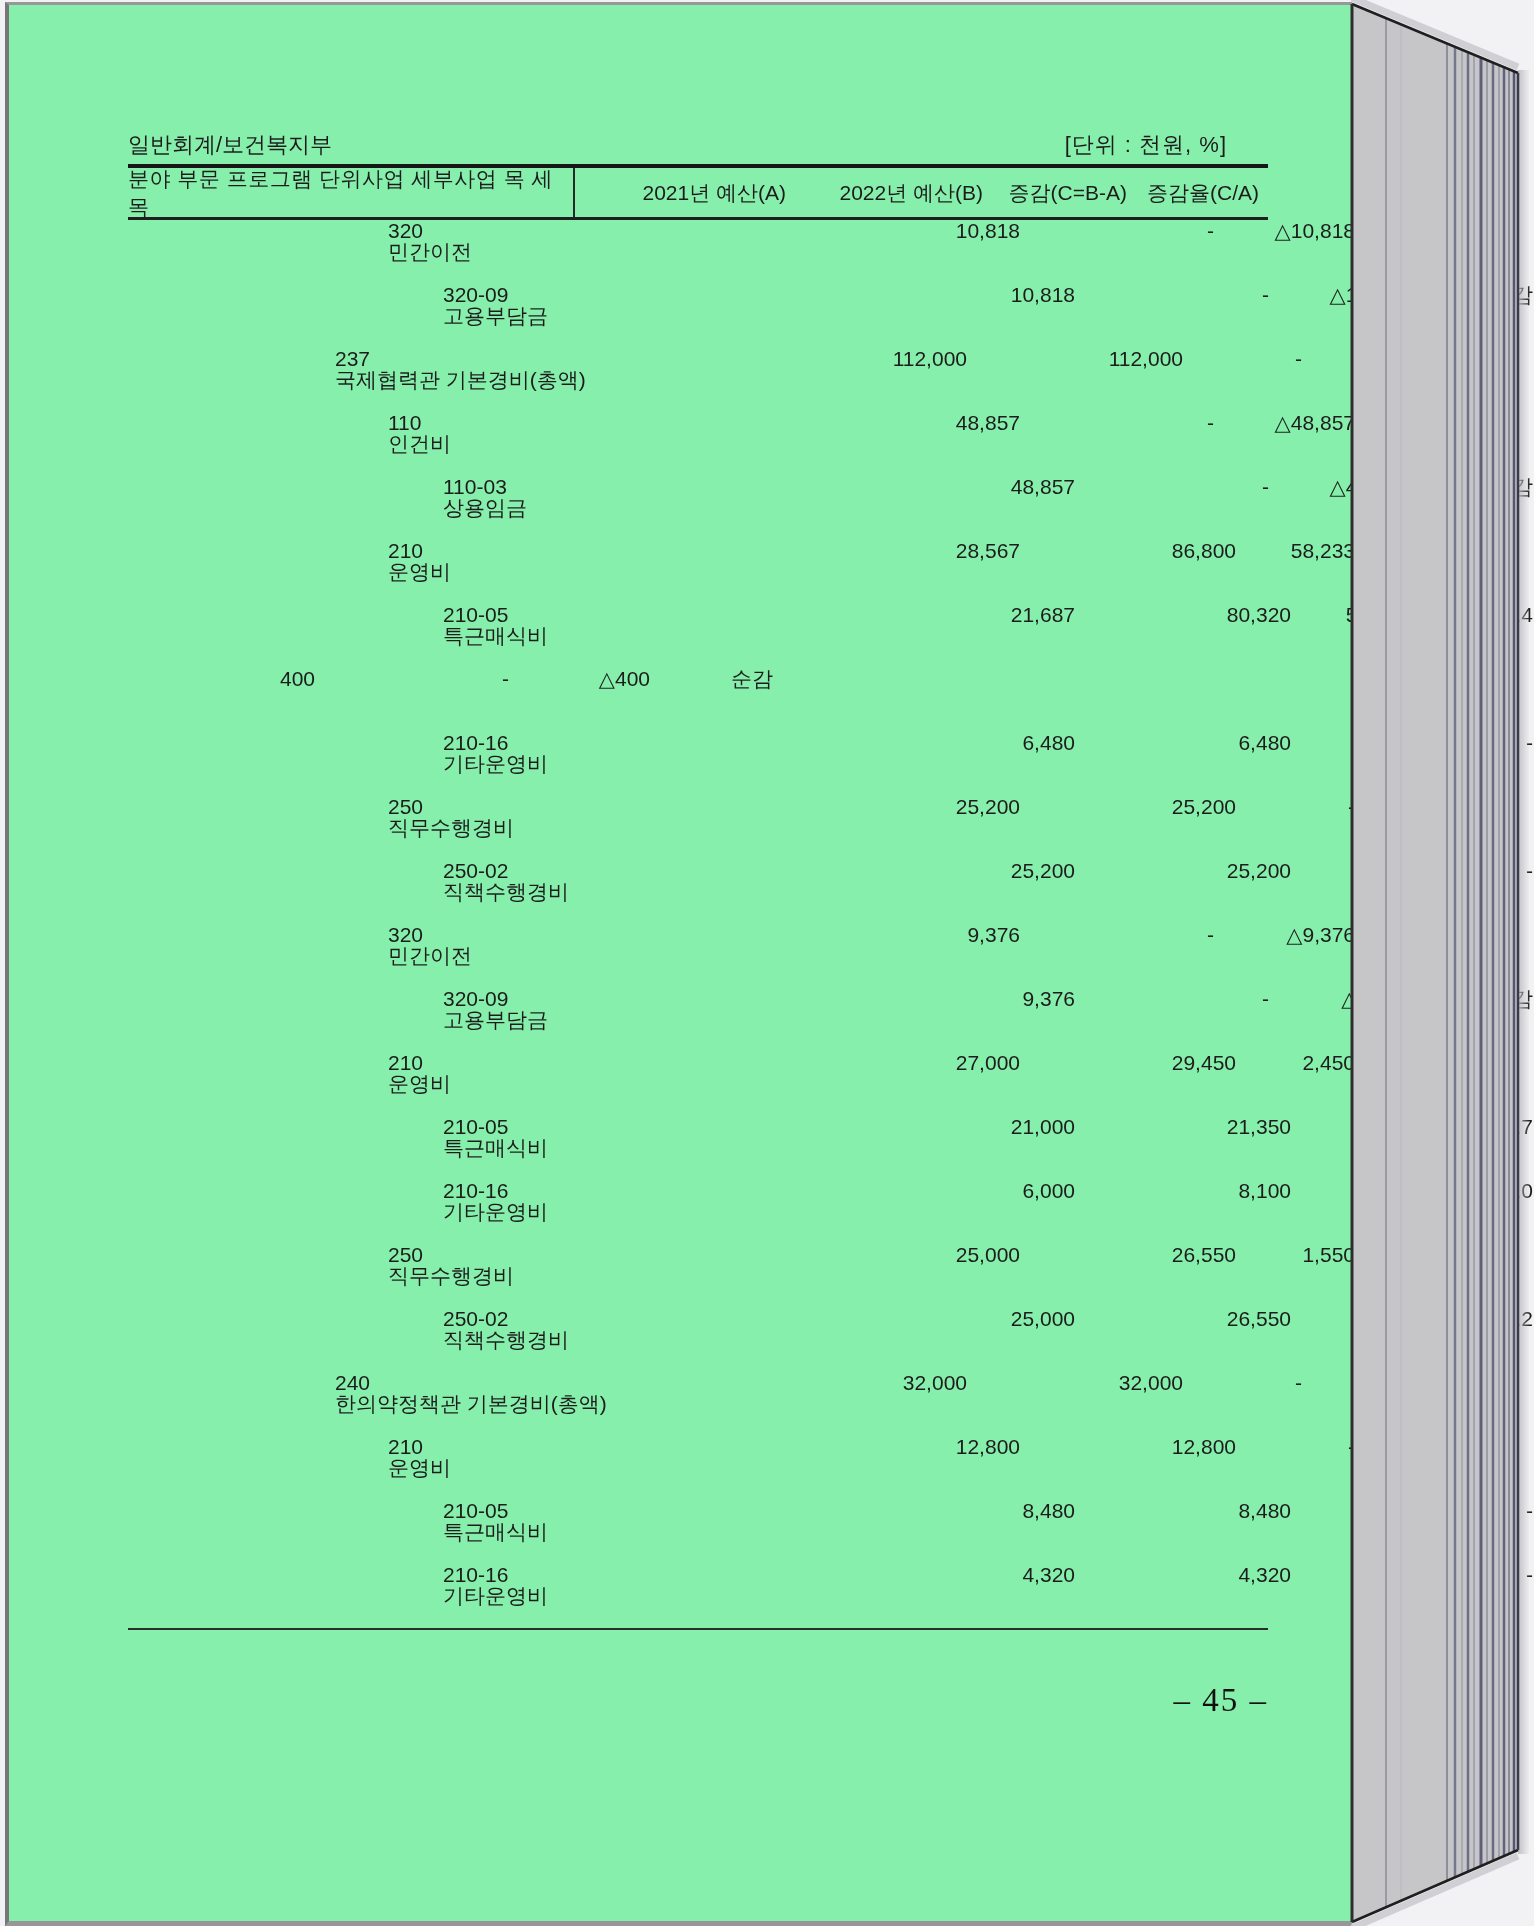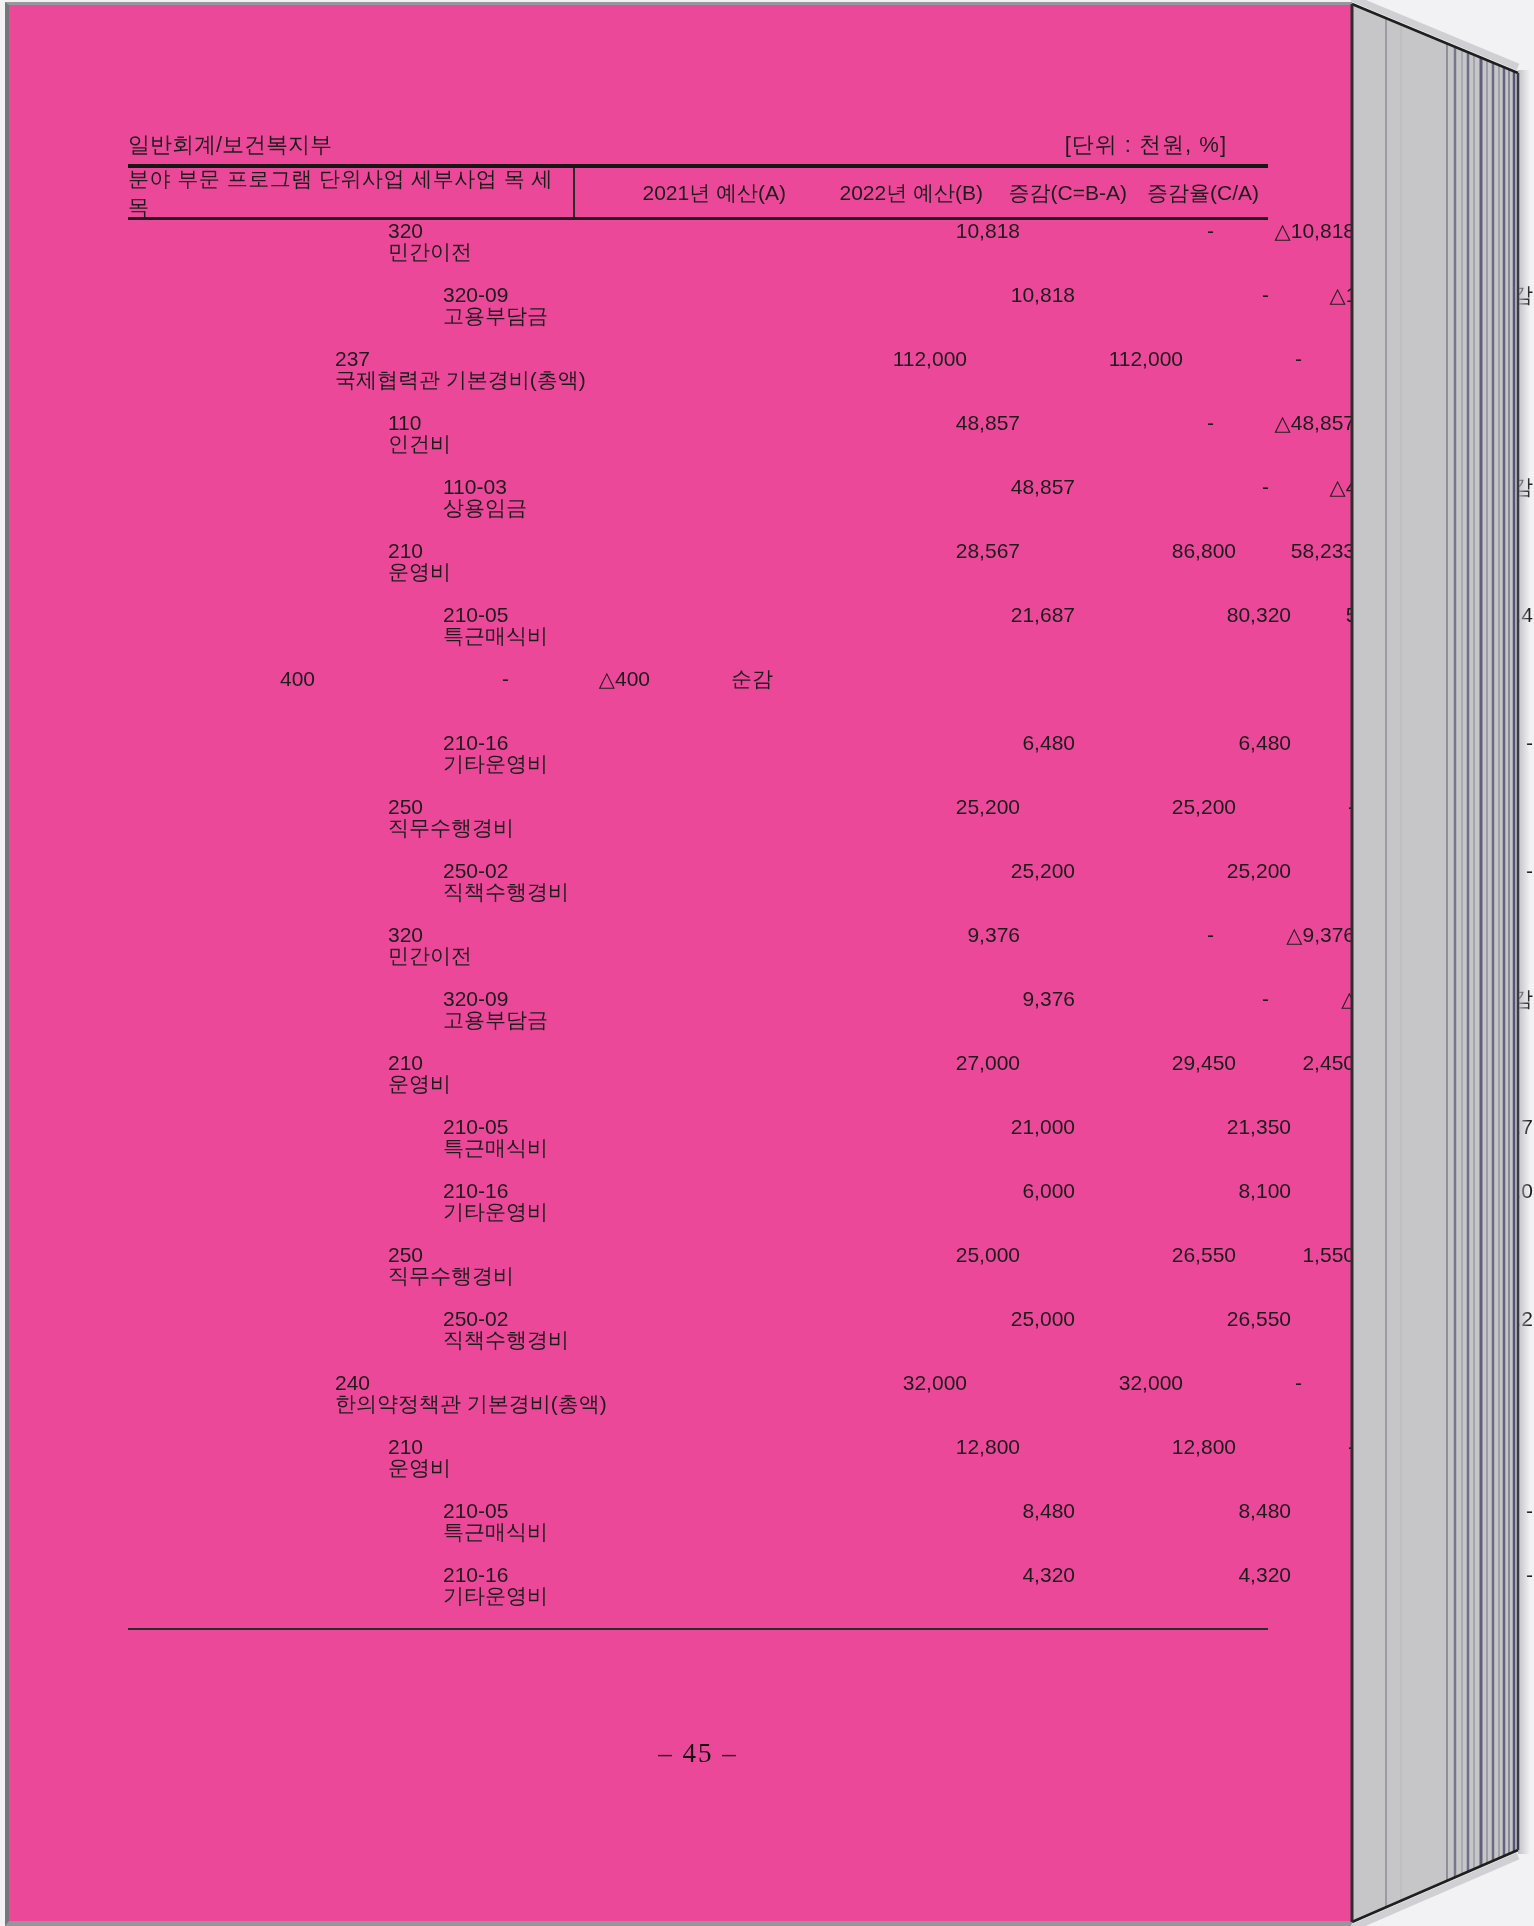--- a/index.html
+++ b/index.html
@@ -5,21 +5,21 @@
   html,body{margin:0;padding:0;background:#e9e9ec;}
   #canvas{
     position:relative; width:1534px; height:1926px; overflow:hidden;
     background:#f2f2f4;
     font-family:"Liberation Sans","DejaVu Sans",sans-serif;
     color:#1c1c1c;
   }
   
   .page{
     position:absolute; left:5px; top:2px; width:1343px; height:1916px;
-    background:#ec4899;
+    background:#86efac;
     border-left:4px solid #77777a;
     border-top:3px solid #98989b;
     border-bottom:5px solid #97979a;
   }
   .content{position:absolute; left:119px; top:0; width:1140px;}
   
   .doc-head{
     margin-top:128px; display:flex; justify-content:space-between;
     align-items:flex-end; font-size:22px; line-height:24px;
   }
@@ -41,21 +41,21 @@
   .row-label{width:445px; flex:none; white-space:nowrap;}
   .row-label .code, .row-label .name{display:block;}
   .row-label.lv1{padding-left:207px;}
   .row-label.lv2{padding-left:260px;}
   .row-label.lv3{padding-left:315px;}
   .cell{flex:none; text-align:right; white-space:nowrap;}
   .cell.ca{width:187px;} .cell.cb{width:216px;} .cell.cc{width:119px;} .cell.cr{width:123px;}
   .cell.cb.dash{box-sizing:border-box; padding-right:22px;}
   
   .page-num{
-    margin-top:108px; text-align:center; font-size:27px;
+    margin-top:52px; text-align:right; font-size:33px;
     font-family:"Liberation Serif","DejaVu Serif",serif; color:#111;
     letter-spacing:2px;
   }
   
   .stack{position:absolute; left:1348px; top:0; width:186px; height:1926px;}
 </style>
 </head>
 <body>
 
 <div id="canvas">

